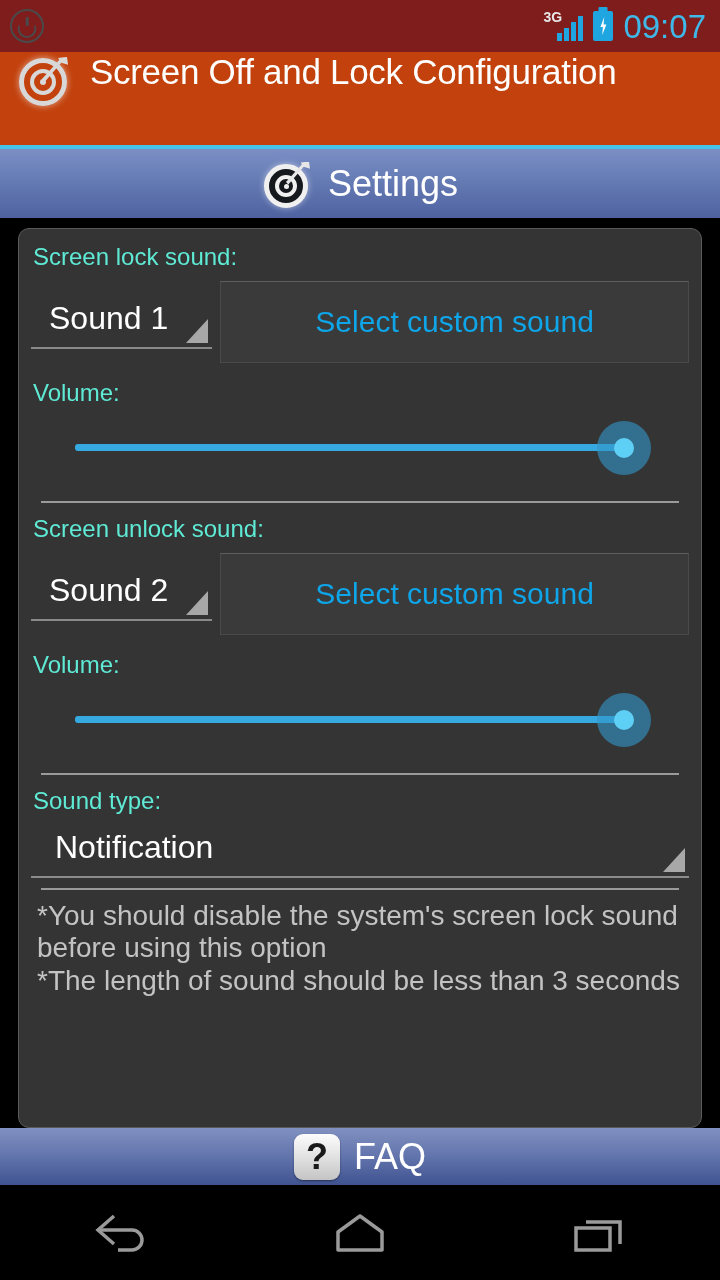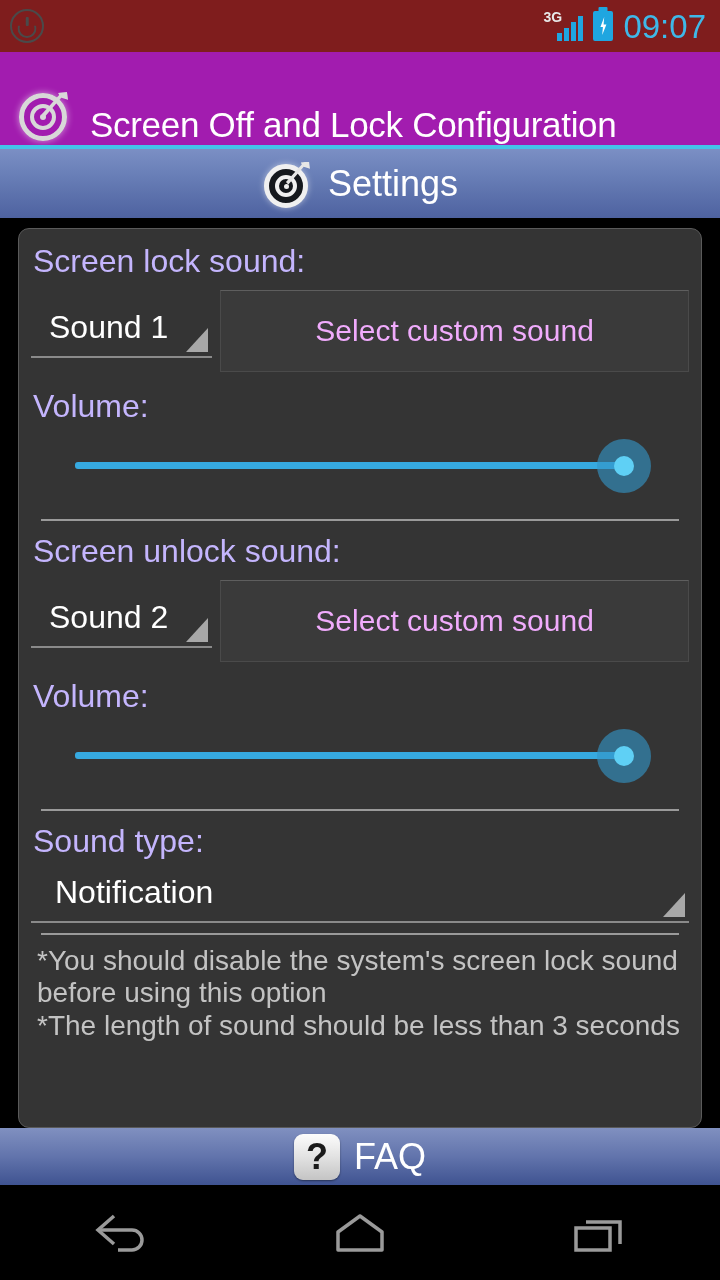--- a/index.html
+++ b/index.html
@@ -45,21 +45,21 @@
   .batt::before { content:""; position:absolute; top:-6px; left:50%; transform:translateX(-50%);
     width:9px; height:4px; background:#1fa6e0; border-radius:1px 1px 0 0; }
   .bolt { position:absolute; left:50%; top:50%; transform:translate(-50%,-50%);
     width:10px; height:18px; background:#fff;
     clip-path: polygon(58% 0, 20% 55%, 45% 55%, 38% 100%, 80% 42%, 52% 42%); }
   .clock { font-size:33px; color:#3fb8e8; letter-spacing:0px; line-height:1; }
 
   
   .titlebar {
     position:absolute; top:52px; left:0; width:720px; height:93px;
-    background:#a21caf; display:flex; align-items:flex-end; padding-left:16px; gap:16px;
+    background:#c2410c; display:flex; align-items:flex-start; padding-left:16px; gap:16px;
   }
   .app-icon { width:58px; height:58px; position:relative; flex:none; }
   .app-icon .ring1 { position:absolute; left:3px; top:6px; width:48px; height:48px;
     border:5px solid #d8d8d8; border-radius:50%;
     box-shadow:0 0 7px rgba(255,255,255,.55); }
   .app-icon .ring2 { position:absolute; left:14px; top:17px; width:26px; height:26px;
     border:4px solid #d8d8d8; border-radius:50%; }
   .app-icon .dot { position:absolute; left:24px; top:27px; width:6px; height:6px;
     background:#d8d8d8; border-radius:50%; }
   .app-icon .arrow { position:absolute; left:26px; top:5px; width:26px; height:26px;
@@ -89,21 +89,21 @@
   .settings-title { font-size:36px; color:#fff; }
 
   
   .panel {
     position:absolute; left:18px; top:228px; width:684px; height:900px;
     background:#343434; border:1px solid #5a5a5a; border-radius:11px;
     overflow:hidden;
   }
   .panel-inner { padding:14px 12px 0 12px; }
 
-  .label { font-size:32px; color:#c4b5fd; margin-left:2px; }
+  .label { font-size:24px; color:#5eead4; margin-left:2px; }
 
   .row { display:flex; align-items:center; margin-top:10px; }
 
   
   .spinner {
     position:relative; border-bottom:2px solid #8a8a8a;
     padding:4px 44px 10px 18px; min-width:180px;
   }
   .spinner .val { font-size:32px; color:#fff; white-space:nowrap; }
   .spinner .tri {
@@ -112,21 +112,21 @@
     border-bottom:24px solid #a8a8a8;
   }
   .spinner-wide { flex:1; padding:4px 44px 10px 24px; }
 
   
   .ghost-btn {
     margin-left:8px; flex:1; height:82px;
     border:1px solid #4a4a4a; border-top:1px solid #5e5e5e;
     background:#3a3a3a;
     display:flex; align-items:center; justify-content:center;
-    font-size:30px; color:#f0abfc;
+    font-size:30px; color:#0ea5e9;
   }
 
   
   .cbrow { display:flex; align-items:center; gap:26px; margin:22px 0 0 20px; }
   .cbox { width:38px; height:38px; border:2px solid #7c7c7c; background:#3a3a3a; flex:none; }
   .cblabel { font-size:31px; color:#fff; }
 
   
   .slider-wrap { position:relative; height:74px; margin:6px 20px 0 20px; }
   .s-track {

